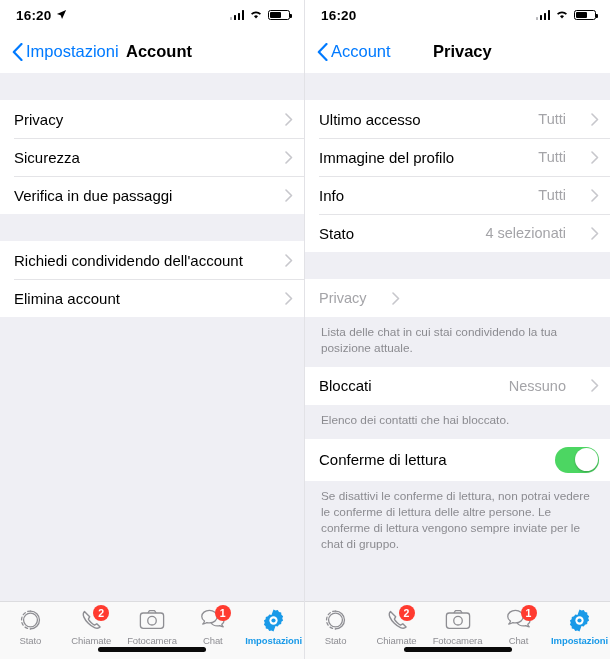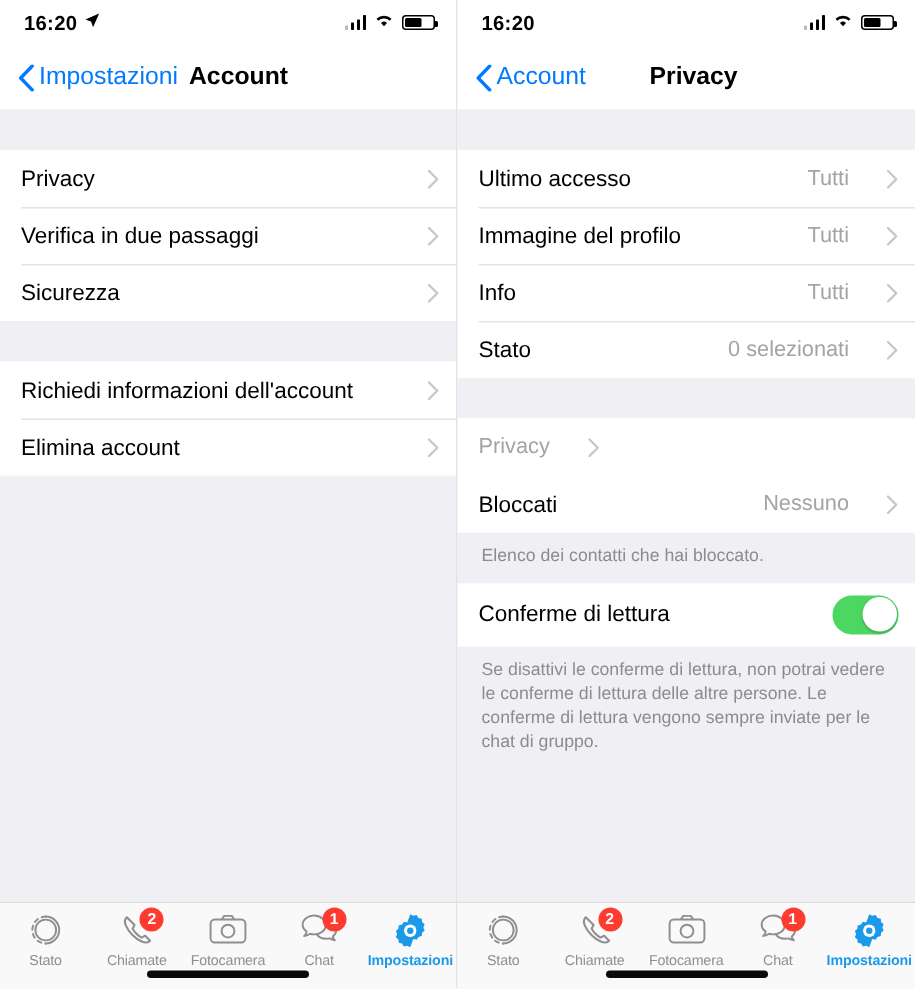--- a/index.html
+++ b/index.html
@@ -210,38 +210,38 @@
       <div class="gap"></div>
 
       <div class="group">
         <div class="row">
           <span class="row-label">Privacy</span>
           <svg class="chev" viewBox="0 0 8 13">
               <path d="M1 1l5.5 5.5L1 12" fill="none" stroke="#c7c7cc" stroke-width="1.6" stroke-linecap="round" stroke-linejoin="round"></path>
             </svg>
         </div>
         <div class="row">
+          <span class="row-label">Sicurezza</span>
+          <svg class="chev" viewBox="0 0 8 13">
+              <path d="M1 1l5.5 5.5L1 12" fill="none" stroke="#c7c7cc" stroke-width="1.6" stroke-linecap="round" stroke-linejoin="round"></path>
+            </svg>
+        </div>
+        <div class="row">
           <span class="row-label">Verifica in due passaggi</span>
           <svg class="chev" viewBox="0 0 8 13">
               <path d="M1 1l5.5 5.5L1 12" fill="none" stroke="#c7c7cc" stroke-width="1.6" stroke-linecap="round" stroke-linejoin="round"></path>
             </svg>
         </div>
-        <div class="row">
-          <span class="row-label">Sicurezza</span>
-          <svg class="chev" viewBox="0 0 8 13">
-              <path d="M1 1l5.5 5.5L1 12" fill="none" stroke="#c7c7cc" stroke-width="1.6" stroke-linecap="round" stroke-linejoin="round"></path>
-            </svg>
-        </div>
       </div>
 
       <div class="gap"></div>
 
       <div class="group">
         <div class="row">
-          <span class="row-label">Richiedi informazioni dell'account</span>
+          <span class="row-label">Richiedi condividendo dell'account</span>
           <svg class="chev" viewBox="0 0 8 13">
               <path d="M1 1l5.5 5.5L1 12" fill="none" stroke="#c7c7cc" stroke-width="1.6" stroke-linecap="round" stroke-linejoin="round"></path>
             </svg>
         </div>
         <div class="row">
           <span class="row-label">Elimina account</span>
           <svg class="chev" viewBox="0 0 8 13">
               <path d="M1 1l5.5 5.5L1 12" fill="none" stroke="#c7c7cc" stroke-width="1.6" stroke-linecap="round" stroke-linejoin="round"></path>
             </svg>
         </div>
@@ -355,37 +355,38 @@
         </div>
         <div class="row">
           <span class="row-label">Info</span>
           <span class="row-value">Tutti</span>
           <svg class="chev" viewBox="0 0 8 13">
               <path d="M1 1l5.5 5.5L1 12" fill="none" stroke="#c7c7cc" stroke-width="1.6" stroke-linecap="round" stroke-linejoin="round"></path>
             </svg>
         </div>
         <div class="row">
           <span class="row-label">Stato</span>
-          <span class="row-value">0 selezionati</span>
+          <span class="row-value">4 selezionati</span>
           <svg class="chev" viewBox="0 0 8 13">
               <path d="M1 1l5.5 5.5L1 12" fill="none" stroke="#c7c7cc" stroke-width="1.6" stroke-linecap="round" stroke-linejoin="round"></path>
             </svg>
         </div>
       </div>
 
       <div class="gap"></div>
 
       <div class="group">
         <div class="row">
           <span class="row-value">Privacy</span>
           <svg class="chev" viewBox="0 0 8 13">
               <path d="M1 1l5.5 5.5L1 12" fill="none" stroke="#c7c7cc" stroke-width="1.6" stroke-linecap="round" stroke-linejoin="round"></path>
             </svg>
         </div>
       </div>
+      <div class="footer-text">Lista delle chat in cui stai condividendo la tua posizione attuale.</div>
 
       <div class="group">
         <div class="row">
           <span class="row-label">Bloccati</span>
           <span class="row-value">Nessuno</span>
           <svg class="chev" viewBox="0 0 8 13">
               <path d="M1 1l5.5 5.5L1 12" fill="none" stroke="#c7c7cc" stroke-width="1.6" stroke-linecap="round" stroke-linejoin="round"></path>
             </svg>
         </div>
       </div>

